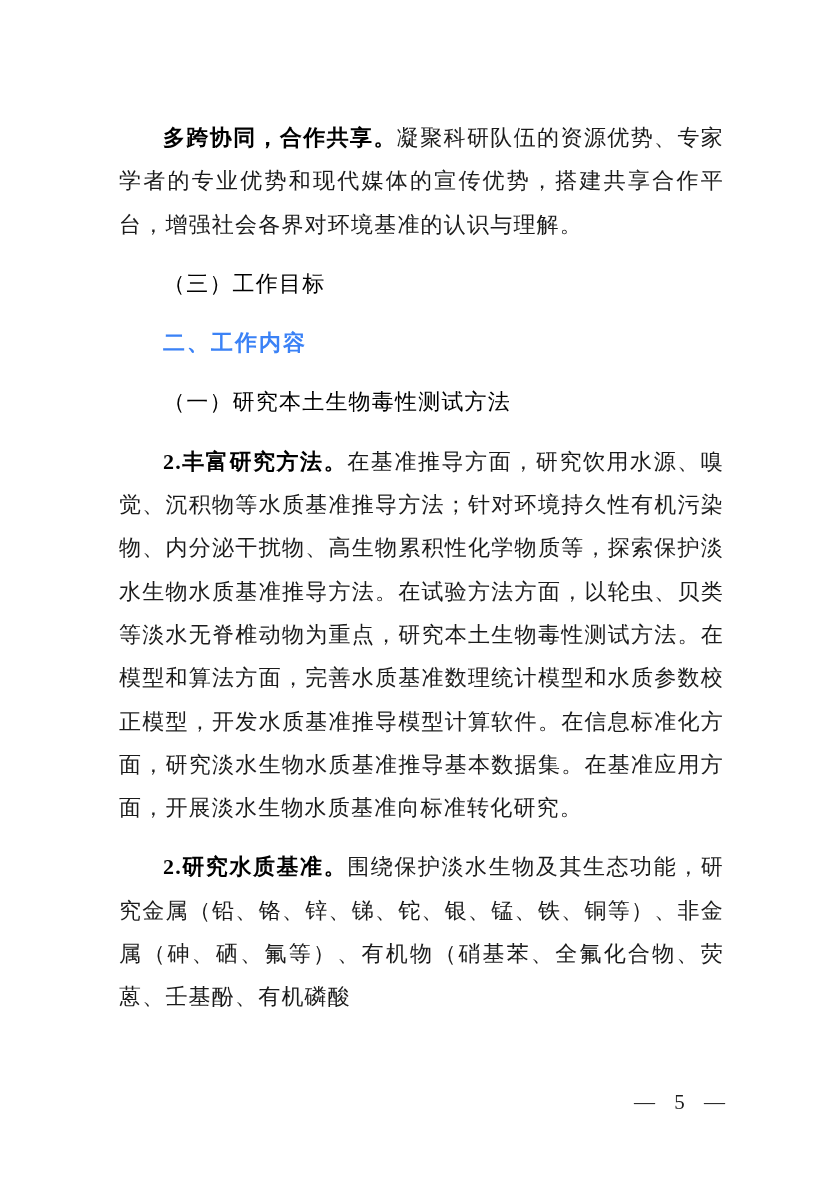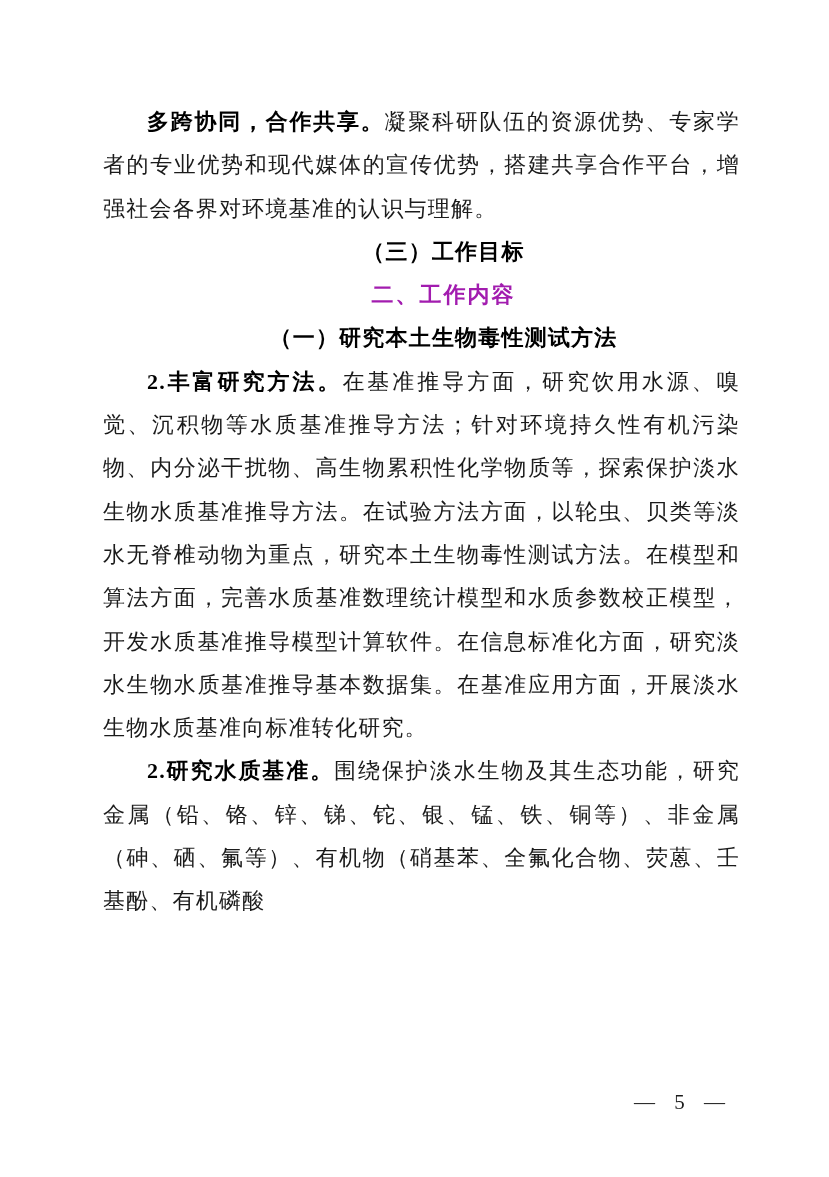--- a/index.html
+++ b/index.html
@@ -21,39 +21,39 @@
     left: 103px;
     top: 100px;
     width: 637px;
     font-size: 22px;
     line-height: 43.3px;
     letter-spacing: 1.2px;
     text-align: justify;
     text-justify: inter-character;
   }
   .doc-text p {
-    margin: 0;
+    margin: 16px;
     padding: 0;
     text-indent: 2em;
   }
   .para .lead {
     font-weight: bold;
     color: #000000;
   }
   .heading-kai {
-    font-weight: bold;
+    font-weight: normal;
     color: #000000;
-    text-align: center;
+    text-align: left;
   }
   .heading-hei {
     font-family: "Liberation Sans", "DejaVu Sans", sans-serif;
     font-weight: bold;
-    color: #a21caf;
+    color: #3b82f6;
     letter-spacing: 2px;
-    text-align: center;
+    text-align: left;
   }
   .page-number {
     position: absolute;
     right: 102px;
     bottom: 62px;
     font-size: 21px;
     color: #1b1b1b;
     letter-spacing: 2px;
     word-spacing: 10px;
     font-family: "Liberation Serif", "DejaVu Serif", serif;

